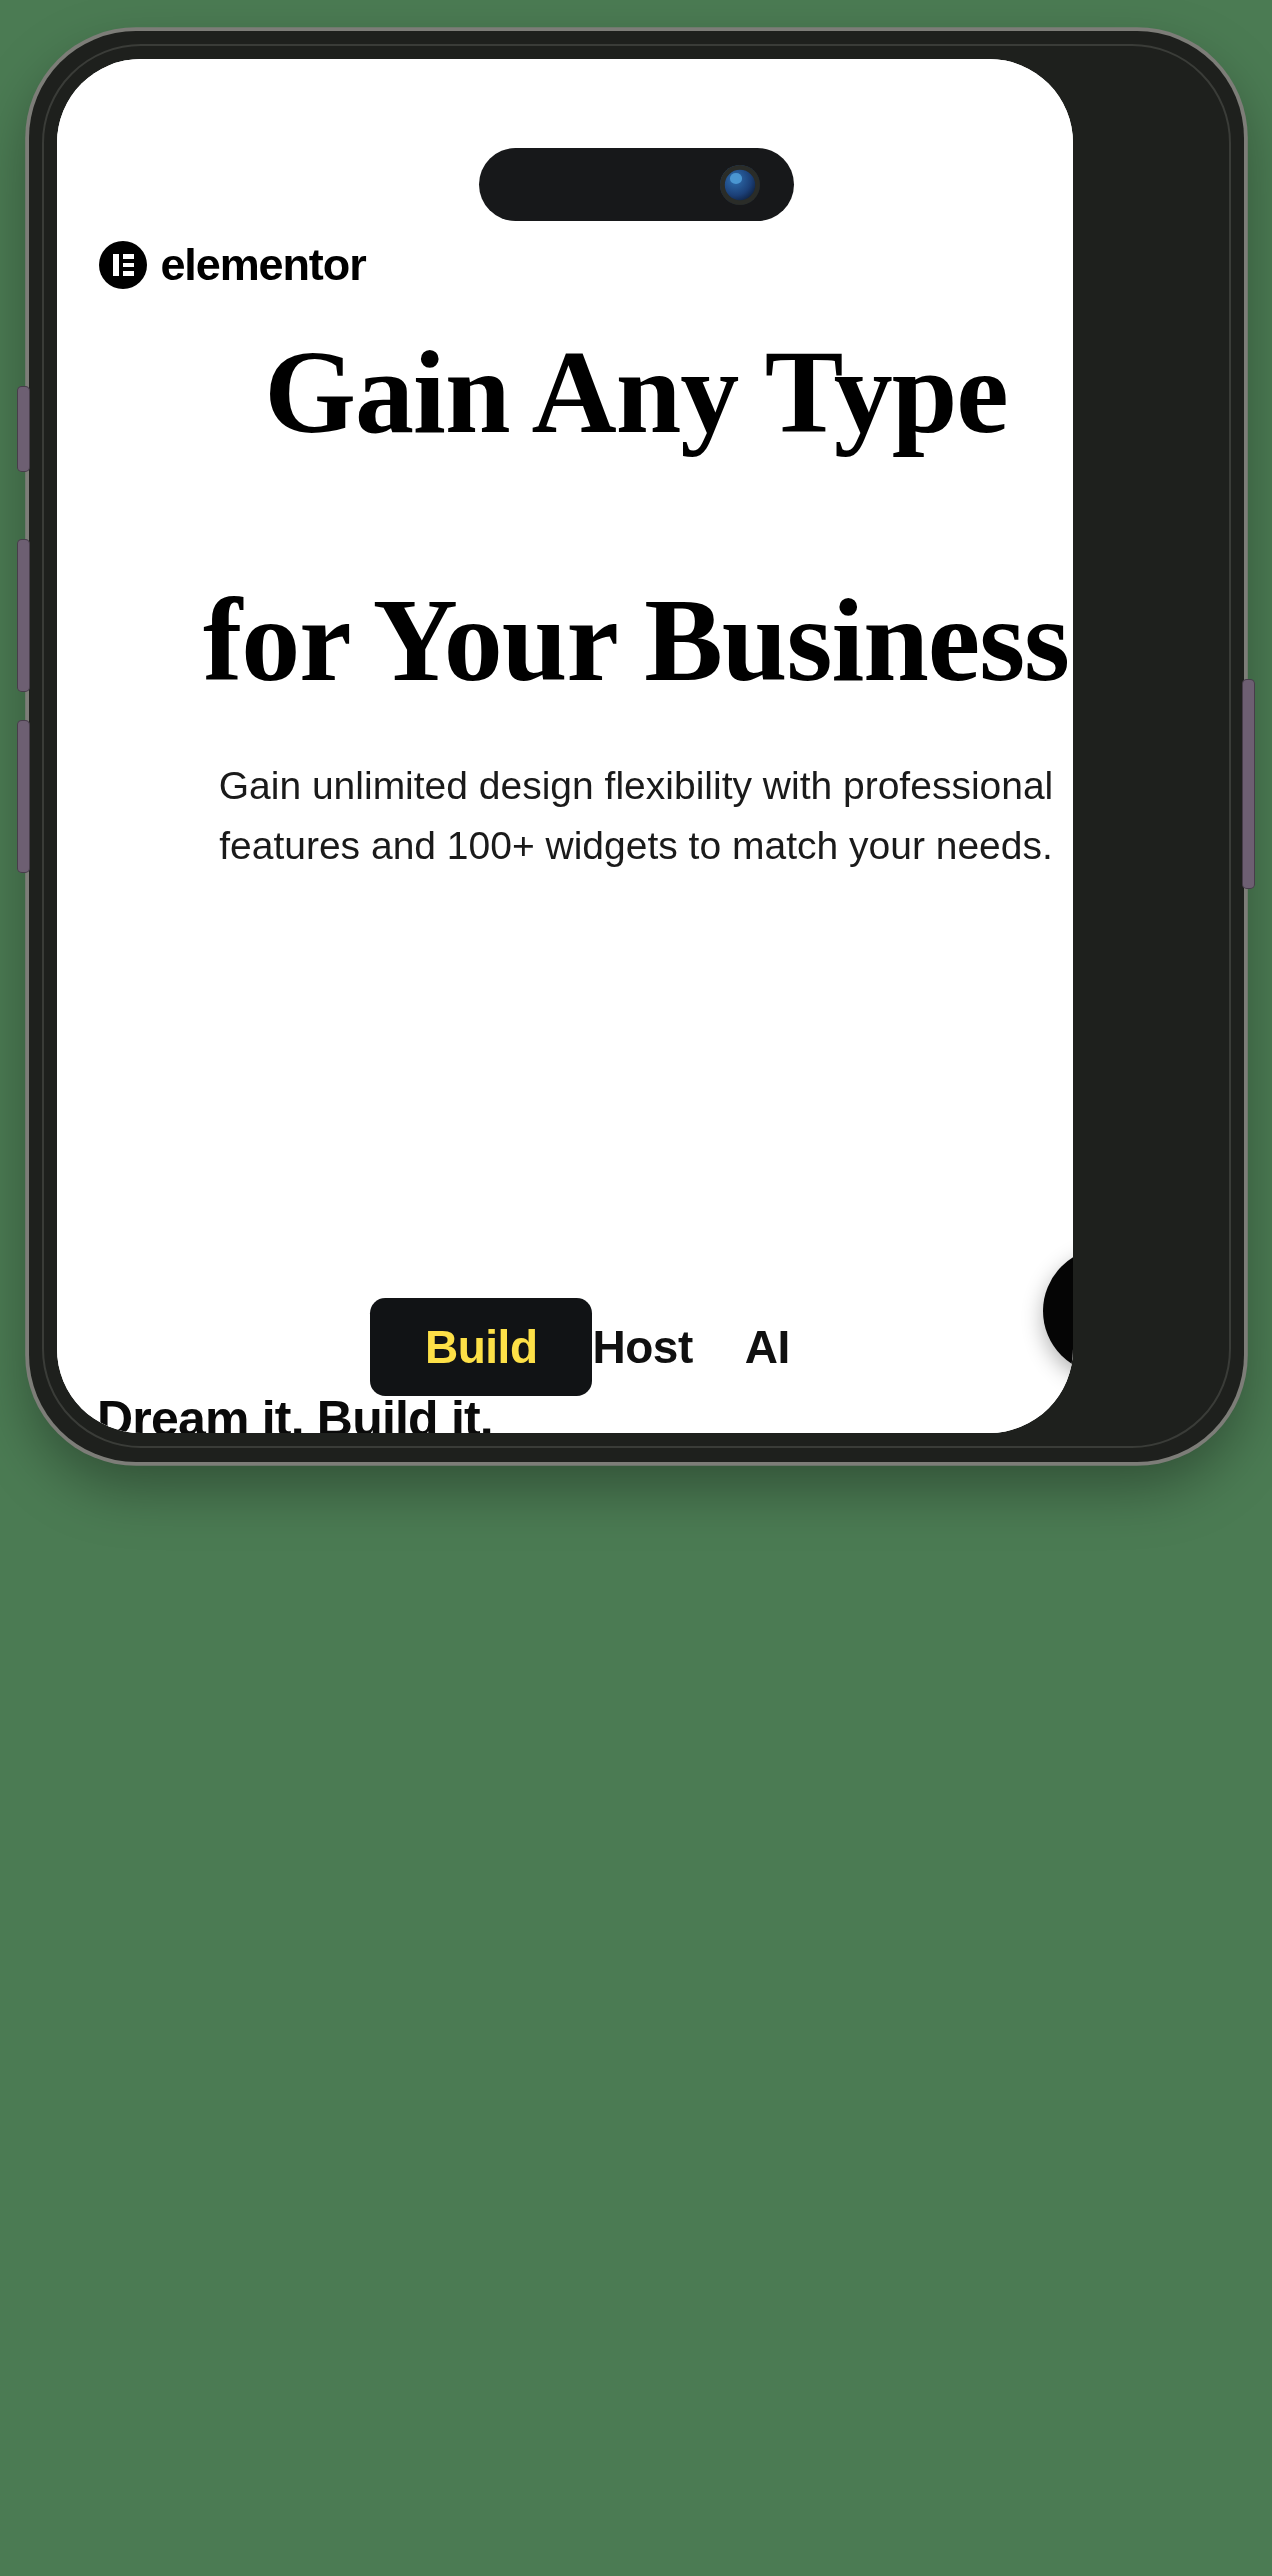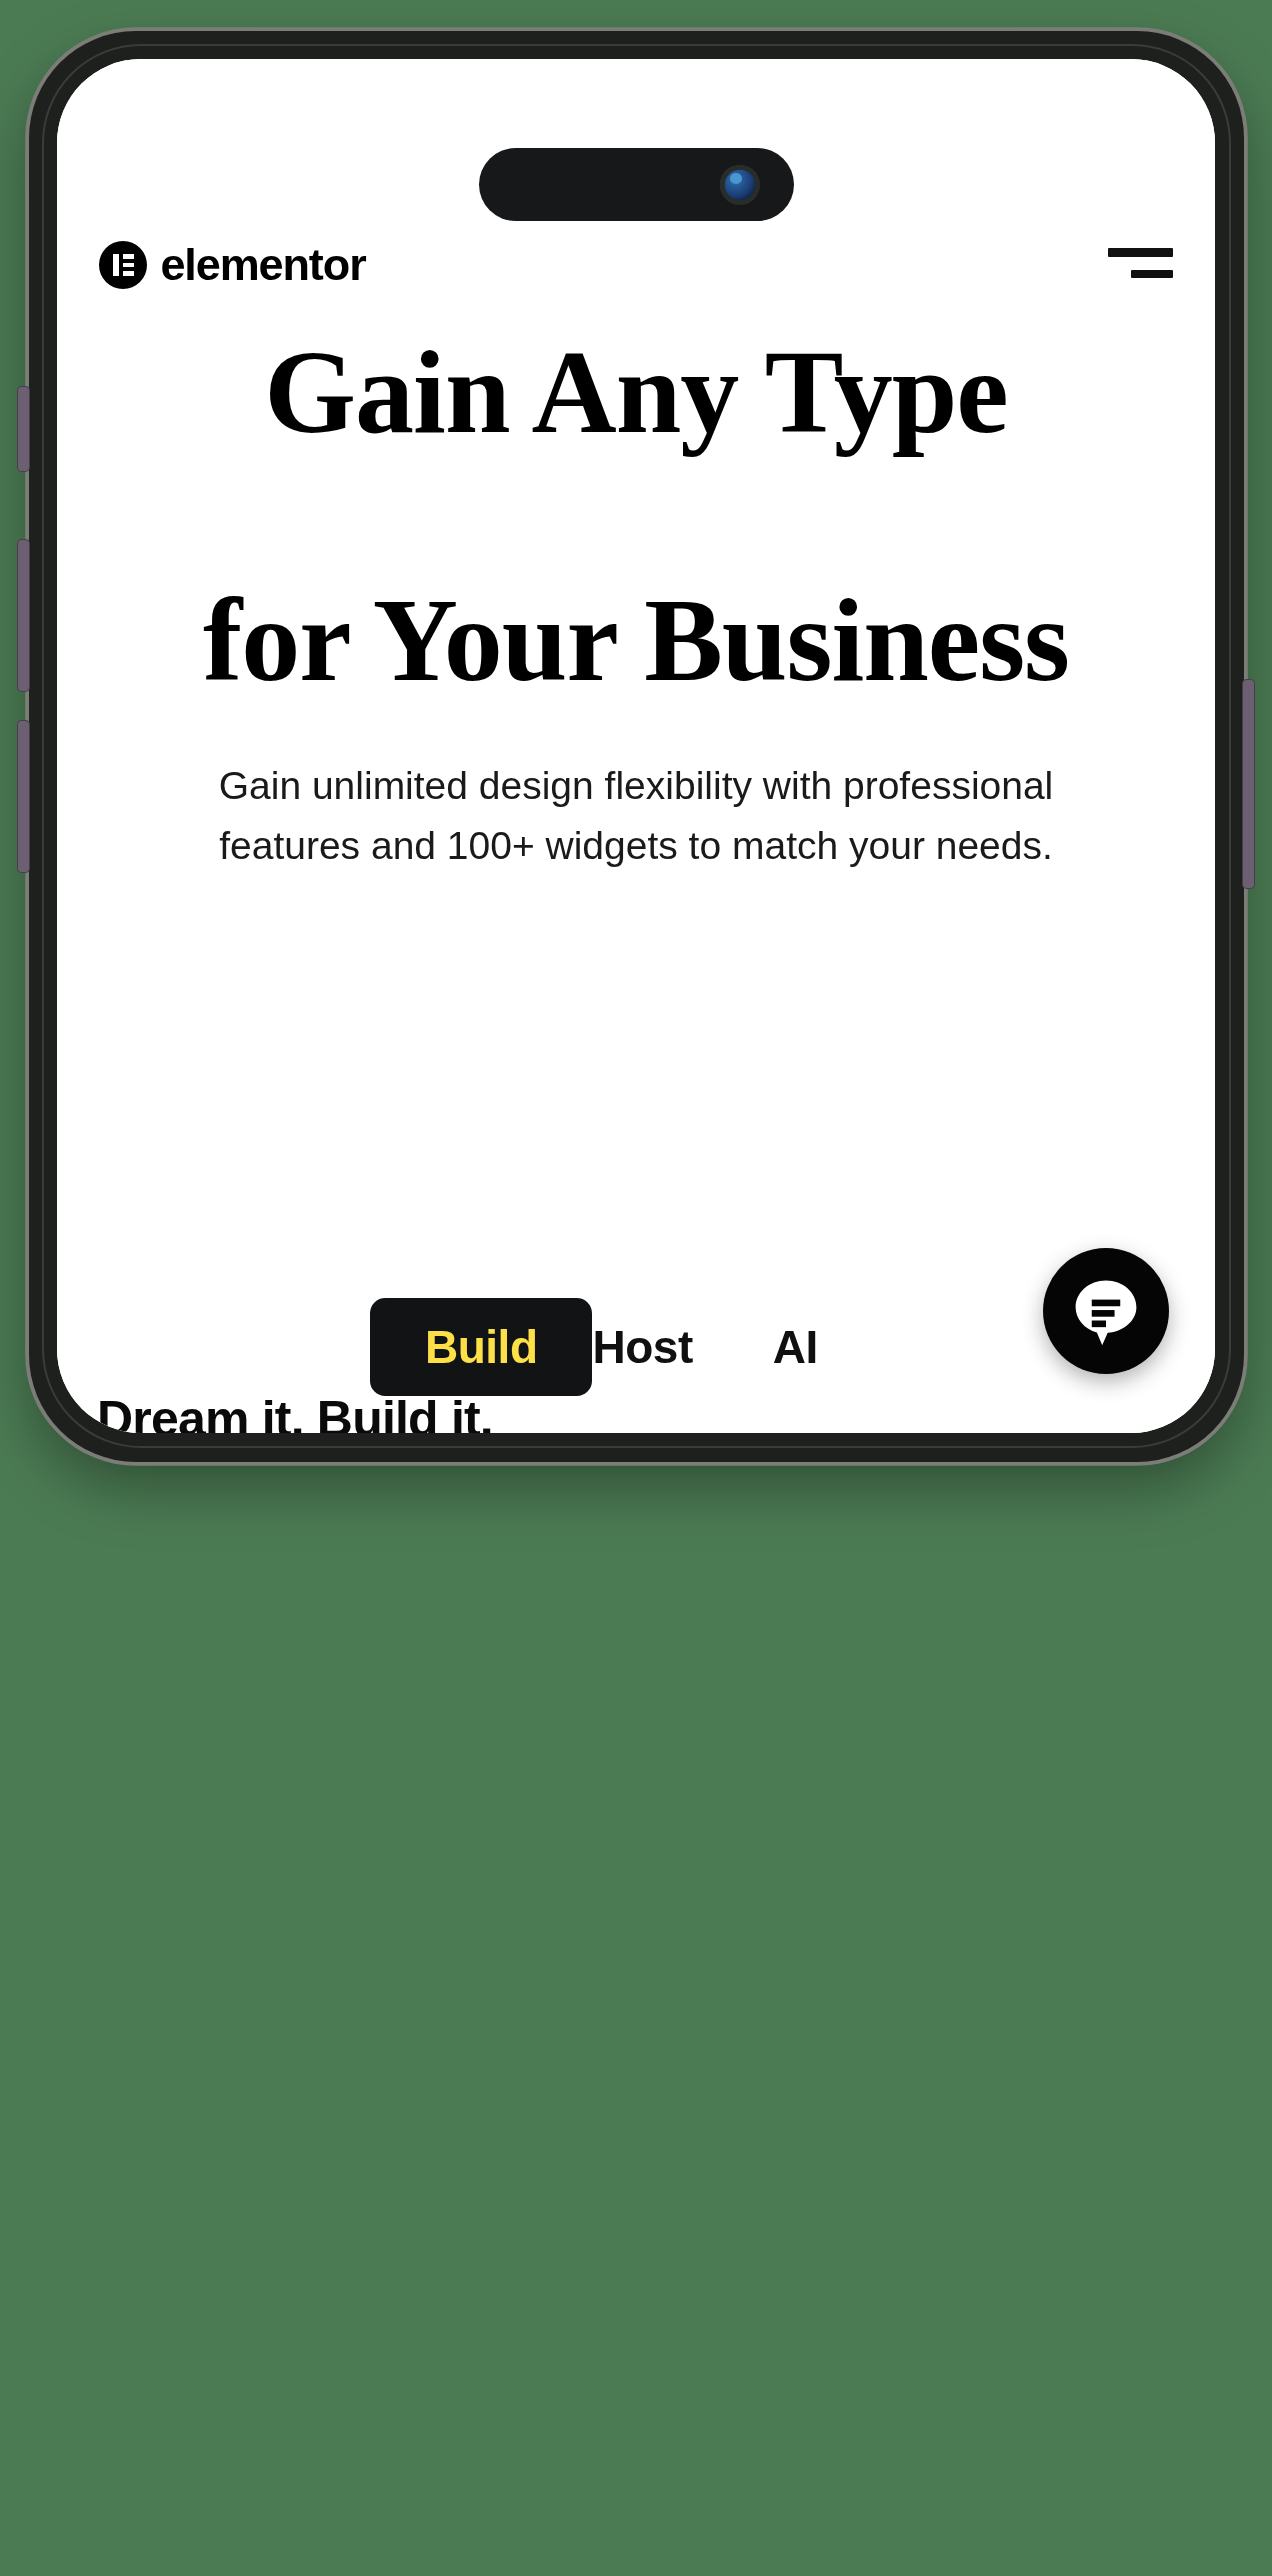--- a/index.html
+++ b/index.html
@@ -13,21 +13,21 @@
     position:absolute;left:29px;top:30.5px;width:1215px;height:1431px;
     background:#1e201d;border-radius:107px;
     box-shadow:0 0 0 3.8px #7d7d78, 0 25px 57px rgba(0,0,0,.35);
   }
   .phone-inner-ring{
     position:absolute;left:42px;top:44px;width:1189px;height:1404px;
     border-radius:99px;border:2.9px solid #3a3c38;box-sizing:border-box;
     pointer-events:none;
   }
   .screen{
-    position:absolute;left:57px;top:59px;width:1158px;height:1374px;
+    position:absolute;left:57px;top:59px;width:1016px;height:1374px;
     background:#ffffff;border-radius:84px;overflow:hidden;
   }
 
   
   .side-btn{position:absolute;background:#6d5f72;border-radius:4.8px;
     box-shadow:inset 0 0 0 1px rgba(0,0,0,.35);}
   .btn-mute{left:17px;top:386px;width:13.4px;height:86px;}
   .btn-volup{left:17px;top:539px;width:13.4px;height:153px;}
   .btn-voldn{left:17px;top:720px;width:13.4px;height:153px;}
   .btn-power{left:1242px;top:679px;width:13.4px;height:210px;}
@@ -108,21 +108,21 @@
   }
   .tab{
     font-size:46px;font-weight:700;color:#101010;letter-spacing:-0.5px;
   }
   .tab.active{
     background:#111315;color:#fde047;border-radius:15.3px;
     padding:23px 55px;
   }
   .tab-build-wrap{margin-left:313px;}
   .tab-host-wrap{}
-  .tab-ai-wrap{margin-left:80px;}
+  .tab-ai-wrap{margin-left:52px;}
 
   
   .chat-fab{
     position:absolute;right:46px;bottom:59px;width:126px;height:126px;border-radius:50%;
     background:#050505;z-index:35;display:flex;align-items:center;justify-content:center;
     box-shadow:0 7.6px 21px rgba(0,0,0,.30);
   }
 </style>
 </head>
 <body>

